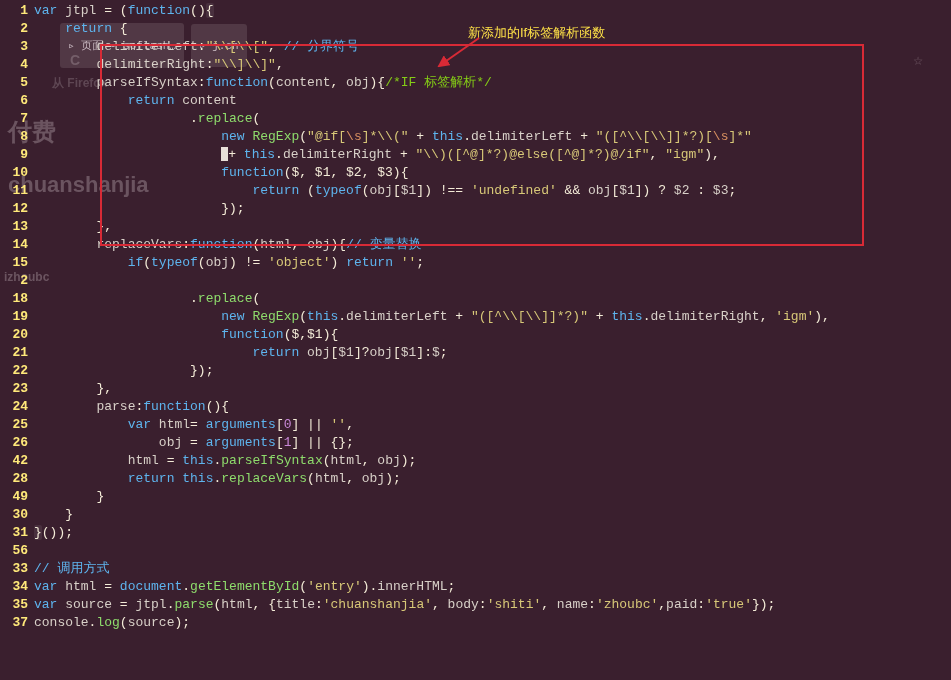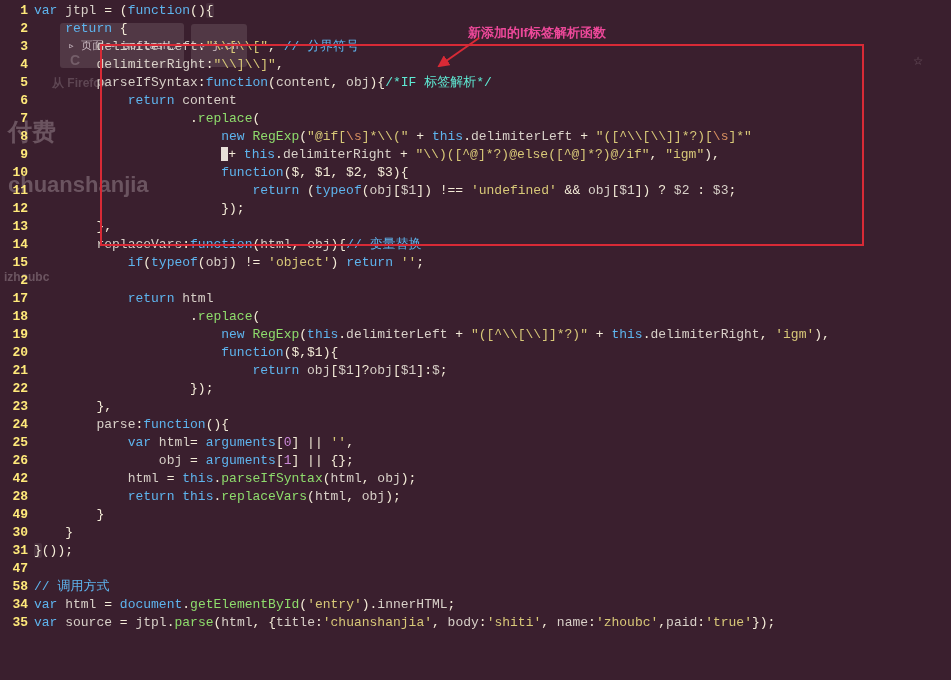--- a/index.html
+++ b/index.html
@@ -24,25 +24,25 @@
   .line{display:flex;min-height:18px;line-height:18px;white-space:pre}
   .gutter{width:28px;text-align:right;color:#ffe97a;padding-right:6px;font-weight:bold}
   .code{flex:1}
   .k{color:#5eb4ee}   
   .fn{color:#8edc6c}  
   .id{color:#d8d0c8}  
   .str{color:#d8c878} 
   .re{color:#d89060}  
   .num{color:#c988d8} 
   .pun{color:#f4ecd8}    
-  .cmt2{color:#5eead4}
+  .cmt2{color:#84cc16}
   .cc{color:#5eb4ee}  
   .box{position:absolute;border:2px solid #d82a36;pointer-events:none;z-index:2}
   .box1{left:100px;top:44px;width:760px;height:198px}
-  .anno{position:absolute;color:#ec4899;font-family:Arial,sans-serif;font-size:13px;font-weight:bold;z-index:3}
+  .anno{position:absolute;color:#fde047;font-family:Arial,sans-serif;font-size:13px;font-weight:normal;z-index:3}
   .anno1{left:468px;top:24px}
   .arrow{position:absolute;left:435px;top:36px;z-index:3}
   .cursor{display:inline-block;width:7px;height:14px;background:#e8e0d8;vertical-align:middle;margin-bottom:2px}
   .brace{background:rgba(255,255,255,0.08);border-radius:2px}
   .tab{display:inline-block;background:rgba(150,130,140,0.25);border-radius:3px;padding:15px 8px;font-size:11px;color:#c8b8c0;}
 </style>
 </head>
 <body>
 
 <div class="toprow">
@@ -94,21 +94,20 @@
 <div class="line"><span class="gutter">12</span><span class="code">                        <span class="pun">});</span></span></div>
 
 <div class="line"><span class="gutter">13</span><span class="code">        <span class="pun">},</span></span></div>
 
 <div class="line"><span class="gutter">14</span><span class="code">        <span class="id">replaceVars</span><span class="pun">:</span><span class="k">function</span><span class="pun">(</span><span class="id">html</span><span class="pun">, </span><span class="id">obj</span><span class="pun">){</span><span class="cc">//</span><span class="cc"> 变量替换</span></span></div>
 
 <div class="line"><span class="gutter">15</span><span class="code">            <span class="k">if</span><span class="pun">(</span><span class="k">typeof</span><span class="pun">(</span><span class="id">obj</span><span class="pun">) != </span><span class="str">'object'</span><span class="pun">) </span><span class="k">return</span> <span class="str">''</span><span class="pun">;</span></span></div>
 
 <div class="line"><span class="gutter">2</span><span class="code"> </span></div>
 
-<div class="line"><span class="gutter">17</span><span class="code">            <span class="k">return</span> <span class="id">html</span></span></div>
 
 <div class="line"><span class="gutter">18</span><span class="code">                    <span class="pun">.</span><span class="fn">replace</span><span class="pun">(</span></span></div>
 
 <div class="line"><span class="gutter">19</span><span class="code">                        <span class="k">new</span> <span class="fn">RegExp</span><span class="pun">(</span><span class="k">this</span><span class="pun">.</span><span class="id">delimiterLeft</span> <span class="pun">+ </span><span class="str">"([^\\[\\]]*?)"</span> <span class="pun">+ </span><span class="k">this</span><span class="pun">.</span><span class="id">delimiterRight</span><span class="pun">, </span><span class="str">'igm'</span><span class="pun">),</span></span></div>
 
 <div class="line"><span class="gutter">20</span><span class="code">                        <span class="k">function</span><span class="pun">($,$1)</span><span class="pun">{</span></span></div>
 
 <div class="line"><span class="gutter">21</span><span class="code">                            <span class="k">return</span> <span class="id">obj</span><span class="pun">[</span><span class="id">$1</span><span class="pun">]?</span><span class="id">obj</span><span class="pun">[</span><span class="id">$1</span><span class="pun">]:</span><span class="id">$</span><span class="pun">;</span></span></div>
 
 <div class="line"><span class="gutter">22</span><span class="code">                    <span class="pun">});</span></span></div>
@@ -124,23 +123,24 @@
 <div class="line"><span class="gutter">42</span><span class="code">            <span class="id">html</span> <span class="pun">= </span><span class="k">this</span><span class="pun">.</span><span class="fn">parseIfSyntax</span><span class="pun">(</span><span class="id">html</span><span class="pun">, </span><span class="id">obj</span><span class="pun">);</span></span></div>
 
 <div class="line"><span class="gutter">28</span><span class="code">            <span class="k">return</span> <span class="k">this</span><span class="pun">.</span><span class="fn">replaceVars</span><span class="pun">(</span><span class="id">html</span><span class="pun">, </span><span class="id">obj</span><span class="pun">);</span></span></div>
 
 <div class="line"><span class="gutter">49</span><span class="code">        <span class="pun">}</span></span></div>
 
 <div class="line"><span class="gutter">30</span><span class="code">    <span class="pun">}</span></span></div>
 
 <div class="line"><span class="gutter">31</span><span class="code"><span class="pun brace">}</span><span class="pun">());</span></span></div>
 
-<div class="line"><span class="gutter">47</span><span class="code"> </span></div>
+<div class="line"><span class="gutter">56</span><span class="code"> </span></div>
 
-<div class="line"><span class="gutter">58</span><span class="code"><span class="cc">// 调用方式</span></span></div>
+<div class="line"><span class="gutter">33</span><span class="code"><span class="cc">// 调用方式</span></span></div>
 
 <div class="line"><span class="gutter">34</span><span class="code"><span class="k">var</span> <span class="id">html</span> <span class="pun">= </span><span class="k">document</span><span class="pun">.</span><span class="fn">getElementById</span><span class="pun">(</span><span class="str">'entry'</span><span class="pun">).</span><span class="id">innerHTML</span><span class="pun">;</span></span></div>
 
 <div class="line"><span class="gutter">35</span><span class="code"><span class="k">var</span> <span class="id">source</span> <span class="pun">= </span><span class="id">jtpl</span><span class="pun">.</span><span class="fn">parse</span><span class="pun">(</span><span class="id">html</span><span class="pun">, {</span><span class="id">title</span><span class="pun">:</span><span class="str">'chuanshanjia'</span><span class="pun">, </span><span class="id">body</span><span class="pun">:</span><span class="str">'shiti'</span><span class="pun">, </span><span class="id">name</span><span class="pun">:</span><span class="str">'zhoubc'</span><span class="pun">,</span><span class="id">paid</span><span class="pun">:</span><span class="str">'true'</span><span class="pun">});</span></span></div>
 
 
+<div class="line"><span class="gutter">37</span><span class="code"><span class="id">console</span><span class="pun">.</span><span class="fn">log</span><span class="pun">(</span><span class="id">source</span><span class="pun">);</span></span></div>
 
 </div>
 
 </body></html>

